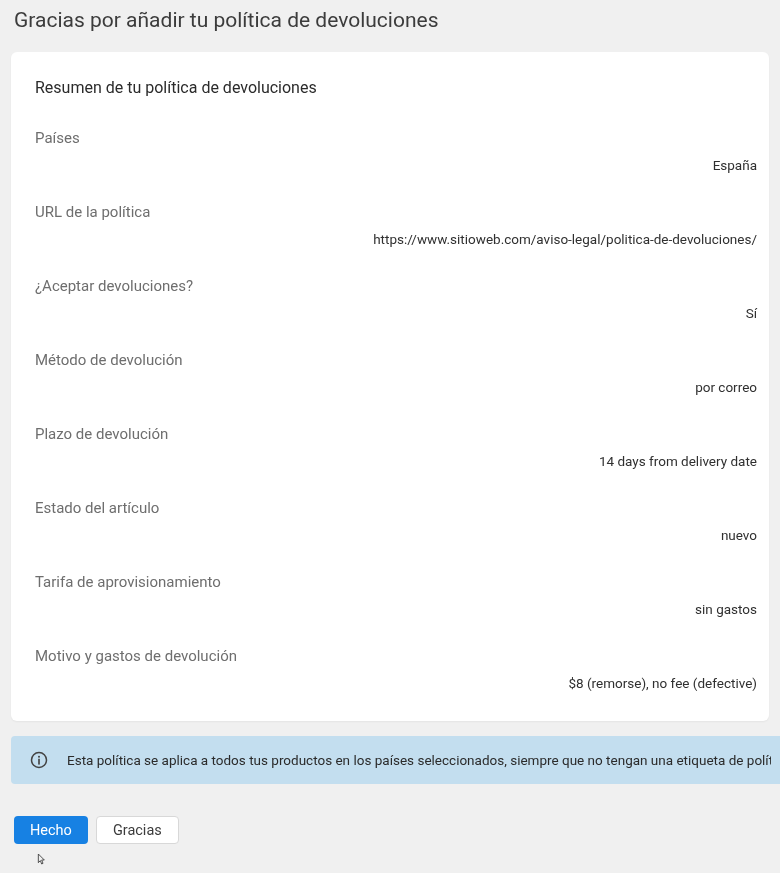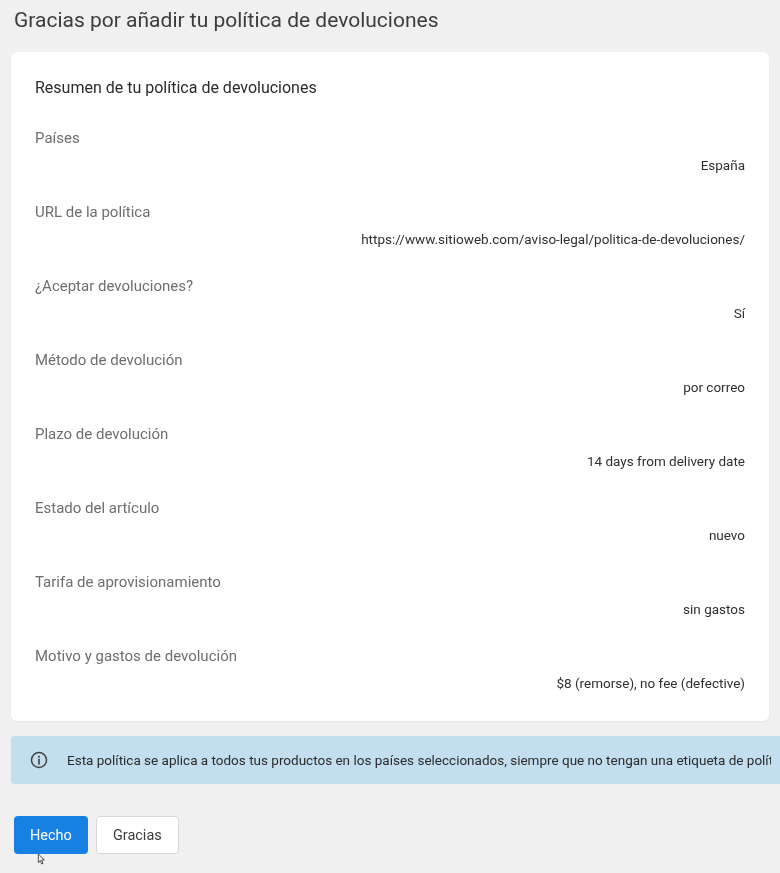--- a/index.html
+++ b/index.html
@@ -17,21 +17,21 @@
     .page-title {
       font-size: 21px;
       color: #3c3c3c;
       font-weight: 400;
       padding: 8px 0 20px 14px;
     }
     .card {
       background: #ffffff;
       margin: 0 11px 0 11px;
       border-radius: 6px;
-      padding: 26px 24px 22px 24px;
+      padding: 26px 12px 22px 24px;
       box-shadow: 0 1px 2px rgba(0,0,0,0.05);
     }
     .card-title {
       font-size: 16px;
       color: #2b2b2b;
       font-weight: 400;
       margin-bottom: 32px;
     }
     .field-group {
       margin-bottom: 30px;
@@ -72,21 +72,21 @@
       overflow: hidden;
     }
     .button-row {
       margin: 32px 0 0 14px;
       display: flex;
       gap: 8px;
     }
     .btn {
       border: none;
       padding: 0 16px;
-      height: 38px;
+      height: 28px;
       font-size: 14.5px;
       border-radius: 4px;
       cursor: pointer;
       font-family: inherit;
     }
     .btn-primary {
       background: #1781e3;
       color: #fff;
     }
     .btn-secondary {

